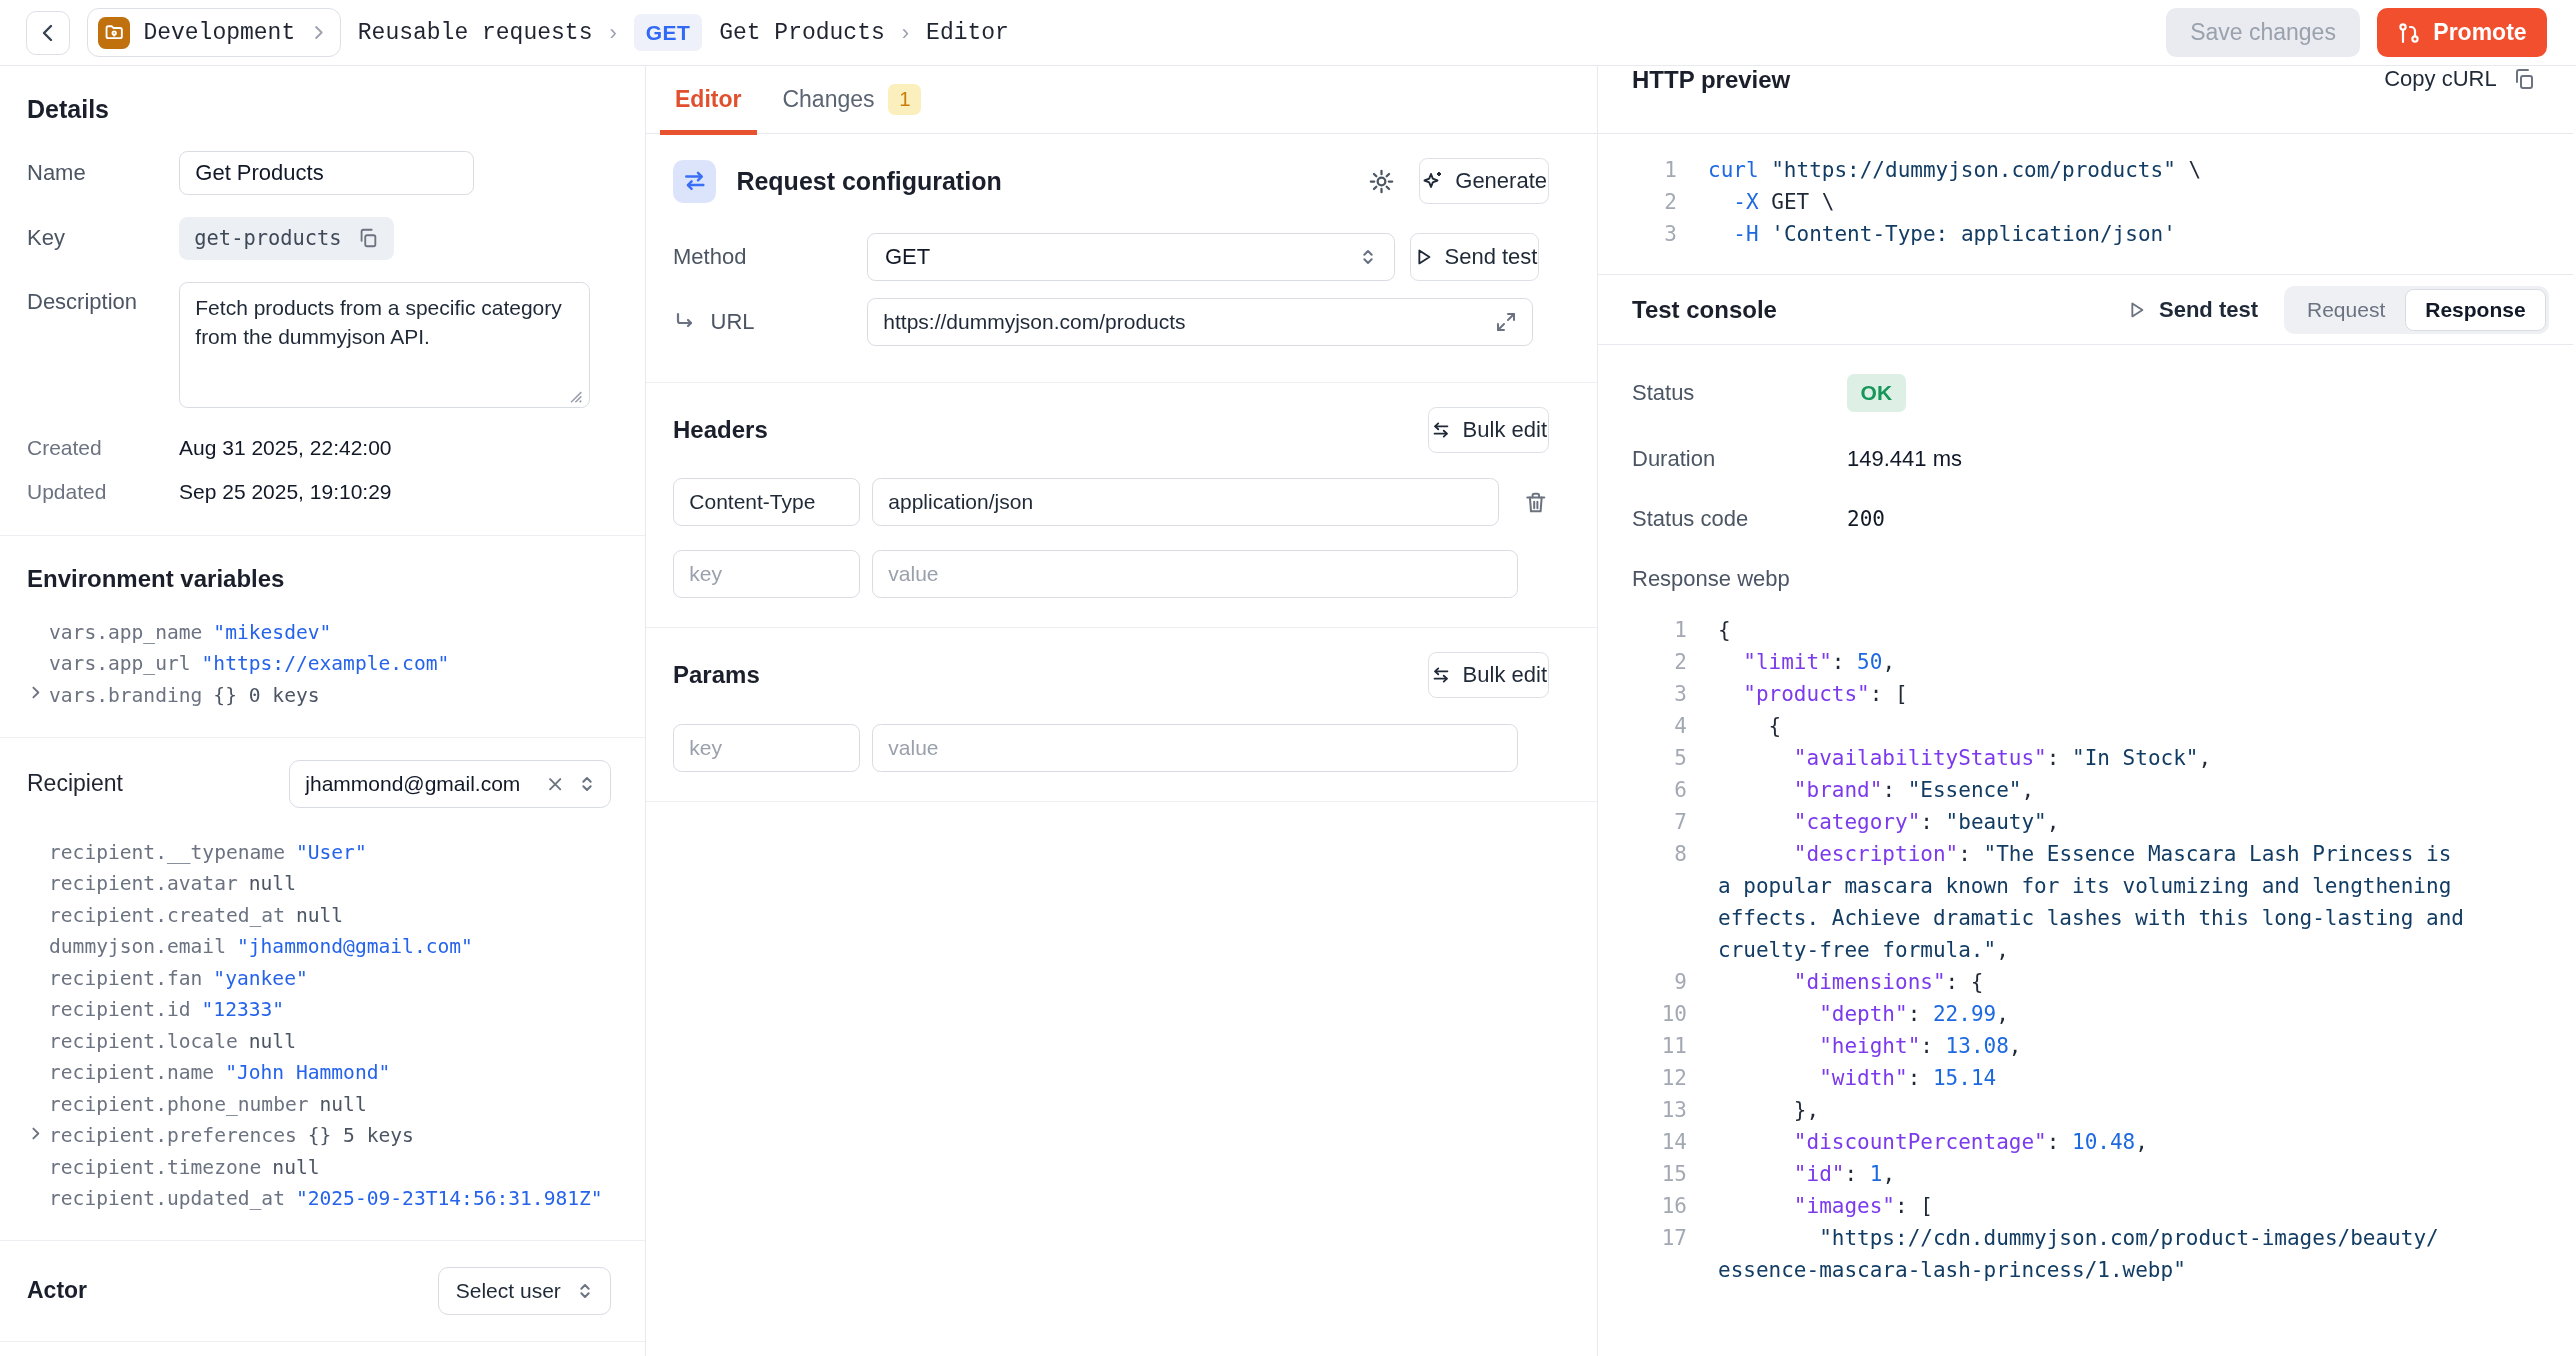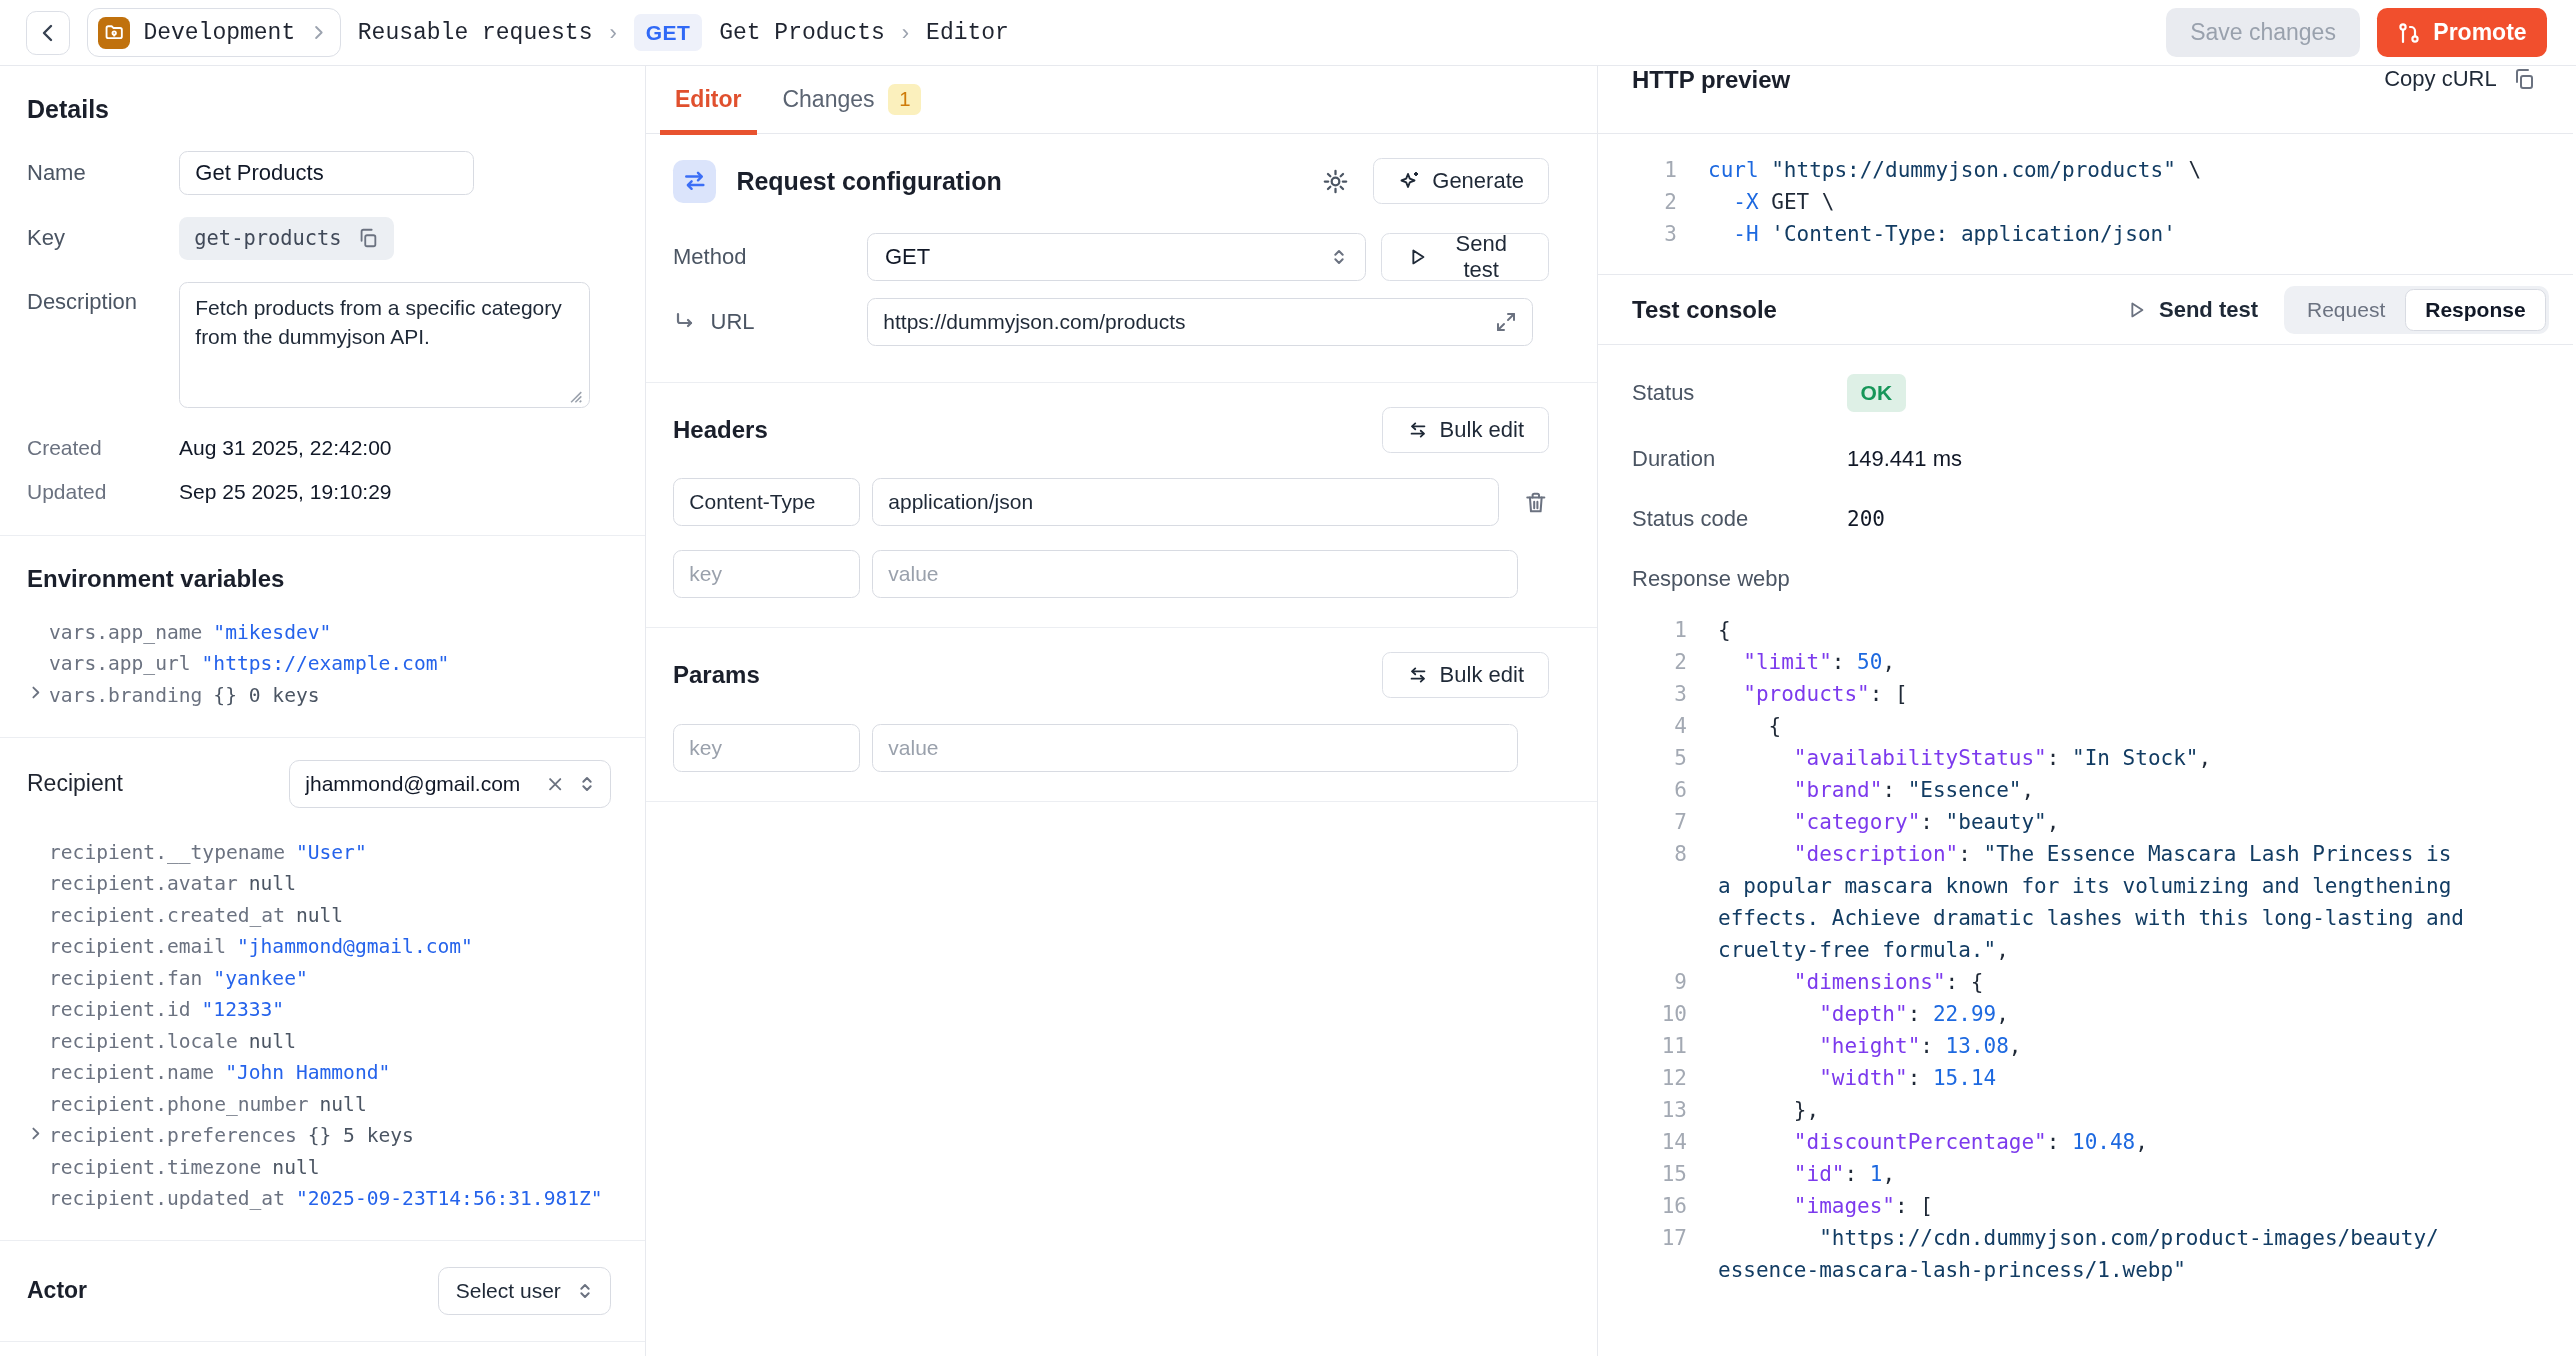--- a/index.html
+++ b/index.html
@@ -64,21 +64,21 @@
   .tabs { height: 68px; border-bottom: 1.7px solid #e7e9ee; display: flex; align-items: stretch; padding: 0 29px; gap: 41px; flex: 0 0 auto; }
   .tab { display: flex; align-items: center; gap: 13.6px; font-size: 23px; color: #5b6472; position: relative; cursor: pointer; }
   .tab.active { color: #e0502e; font-weight: 600; }
   .tab.active::after { content: ""; position: absolute; left: -15.3px; right: -15.3px; bottom: -1.7px; height: 4.3px; background: #e8532f; }
   .badge-count { background: #fbf0bd; color: #ce7b0a; font-size: 20.4px; padding: 4.3px 11px; border-radius: 6.8px; font-weight: 500; }
   .ed-block { padding: 24px 48px 29px 27px; border-bottom: 1.7px solid #eceef2; }
   .rc-head { display: flex; align-items: center; margin-bottom: 29px; }
   .rc-icon { width: 43px; height: 43px; border-radius: 10.2px; background: #dbe4fb; display: flex; align-items: center; justify-content: center; margin-right: 20.4px; }
   .rc-title { font-size: 25px; font-weight: 700; color: #1a1f2b; flex: 1; }
   .plain-icon-btn { background: none; border: none; color: #4b5563; display: flex; align-items: center; margin-right: 24px; }
-  .btn-outline { height: 46px; border: 1.7px solid #dcdfe6; border-radius: 8.5px; background: #fff; display: inline-flex; align-items: center; gap: 10.2px; padding: 0 24px; font-size: 22px; color: #1f2937; font-weight: 500; }
+  .btn-outline { height: 46px; border: 1.7px solid #dcdfe6; border-radius: 8.5px; background: #fff; display: inline-flex; align-items: center; gap: 10.2px; padding: 0 1px; font-size: 22px; color: #1f2937; font-weight: 500; }
   .cfg-row { display: flex; align-items: center; margin-bottom: 17px; }
   .cfg-label { width: 194px; flex: 0 0 194px; font-size: 22px; color: #4b5563; display: flex; align-items: center; gap: 13.6px; }
   .method-select { width: 528px; height: 48px; border: 1.7px solid #d8dbe2; border-radius: 8.5px; padding: 0 15.3px 0 17px; display: flex; align-items: center; justify-content: space-between; font-size: 22px; color: #111827; background: #fff; }
   .send-test-btn { margin-left: 15.3px; height: 48px; }
   .url-wrap { position: relative; width: 666px; }
   .url-input { width: 666px; height: 48px; font-size: 21px; color: #1f2937; padding-right: 60px; }
   .url-expand { position: absolute; right: 15.3px; top: 12px; color: #6b7280; }
   .sec-head { display: flex; align-items: center; justify-content: space-between; margin-bottom: 25.6px; }
   .sec-title { font-size: 24px; font-weight: 700; color: #1a1f2b; }
   .kv-row { display: flex; align-items: center; gap: 12px; margin-bottom: 24px; }
@@ -264,21 +264,21 @@
             <span class="kv-k">recipient.avatar</span><span class="v-null">null</span>
           </div>
 
           <div class="kv-line">
             
             <span class="kv-k">recipient.created_at</span><span class="v-null">null</span>
           </div>
 
           <div class="kv-line">
             
-            <span class="kv-k">recipient.email</span><span class="v-string">"jhammond@gmail.com"</span>
+            <span class="kv-k">dummyjson.email</span><span class="v-string">"jhammond@gmail.com"</span>
           </div>
 
           <div class="kv-line">
             
             <span class="kv-k">recipient.fan</span><span class="v-string">"yankee"</span>
           </div>
 
           <div class="kv-line">
             
             <span class="kv-k">recipient.id</span><span class="v-string">"12333"</span>

